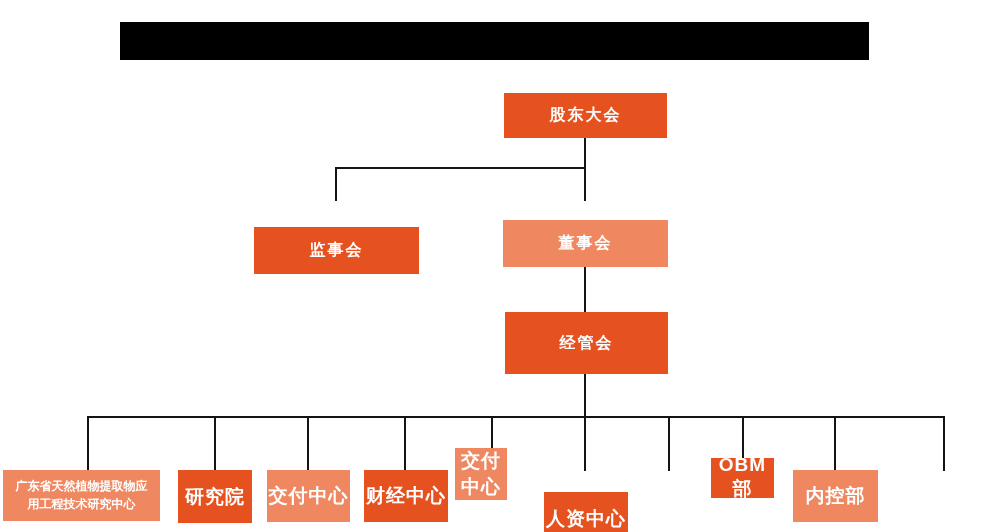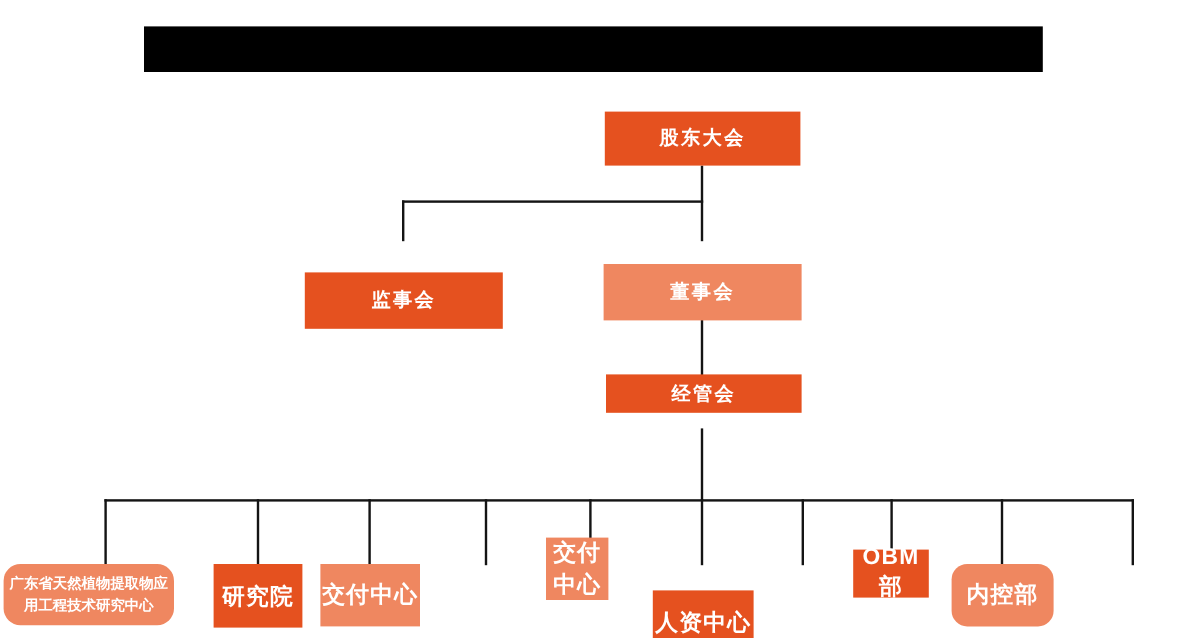--- a/index.html
+++ b/index.html
@@ -65,24 +65,25 @@
   <div class="line" style="left:668px; top:416px; width:2px; height:55px;"></div>
   <div class="line" style="left:742px; top:416px; width:2px; height:55px;"></div>
   <div class="line" style="left:834px; top:416px; width:2px; height:55px;"></div>
   <div class="line" style="left:943px; top:416px; width:2px; height:55px;"></div>
 
   <div class="node dark big" style="left:504px; top:93px; width:163px; height:45px;">股东大会</div>
 
   <div class="node dark big" style="left:254px; top:200px; width:165px; height:47px;margin-top:27px;">监事会</div>
   <div class="node light big" style="left:503px; top:200px; width:165px; height:47px;margin-top:20px;">董事会</div>
 
-  <div class="node dark big" style="left:505px; top:312px; width:163px; height:32px;">经管会</div>
+  <div class="node dark big" style="left:505px; top:312px; width:163px; height:62px;">经管会</div>
 
-  <div class="node light dept dept-long" style="left:3px; top:470px; width:142px; height:51px;border-radius:14px;">广东省天然植物提取物应
+  <div class="node light dept dept-long" style="left:3px; top:470px; width:157px; height:51px;">广东省天然植物提取物应
 用工程技术研究中心</div>
   <div class="node dark dept" style="left:178px; top:470px; width:74px; height:53px;">研究院</div>
   <div class="node light dept" style="left:267px; top:470px; width:83px; height:52px;">交付中心</div>
+  <div class="node dark dept" style="left:364px; top:470px; width:84px; height:52px;">财经中心</div>
   <div class="node light dept" style="left:455px; top:448px; width:52px; height:52px;">交付中心</div>
   <div class="node dark dept" style="left:544px; top:492px; width:84px; height:53px;">人资中心</div>
   <div class="node dark dept" style="left:711px; top:458px; width:63px; height:40px;">OBM部</div>
-  <div class="node light dept" style="left:793px; top:470px; width:85px; height:52px;border-radius:13px;">内控部</div>
+  <div class="node light dept" style="left:793px; top:470px; width:85px; height:52px;">内控部</div>
 
 </div>
 
 </body></html>

